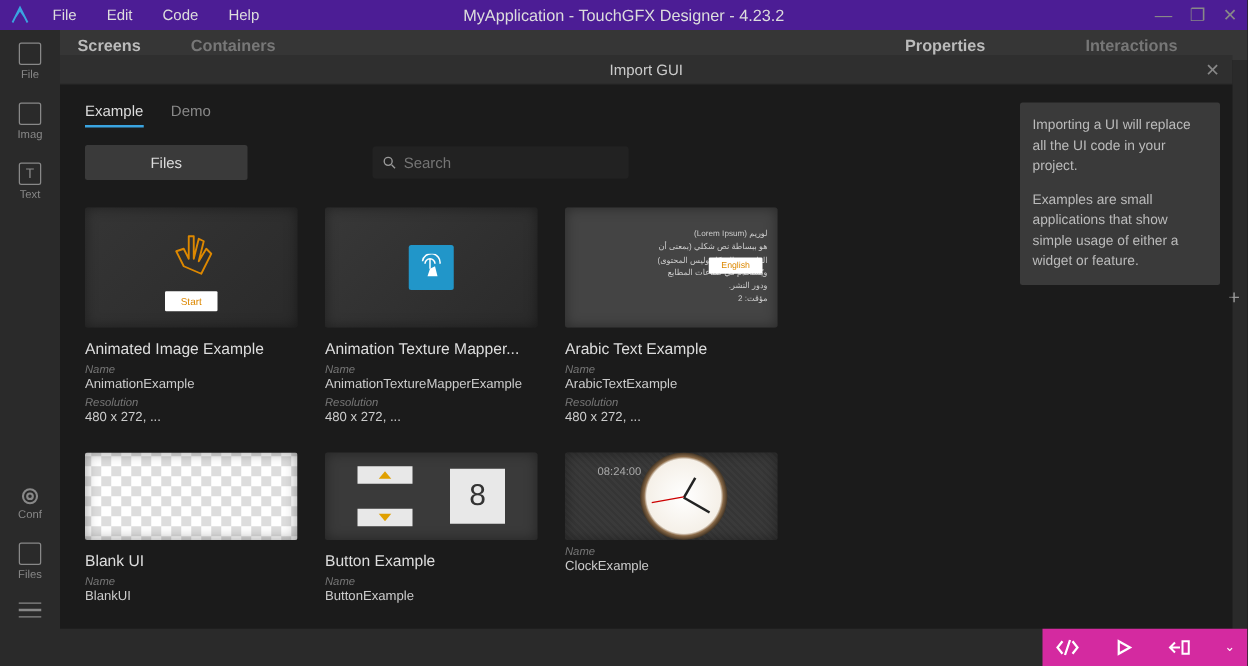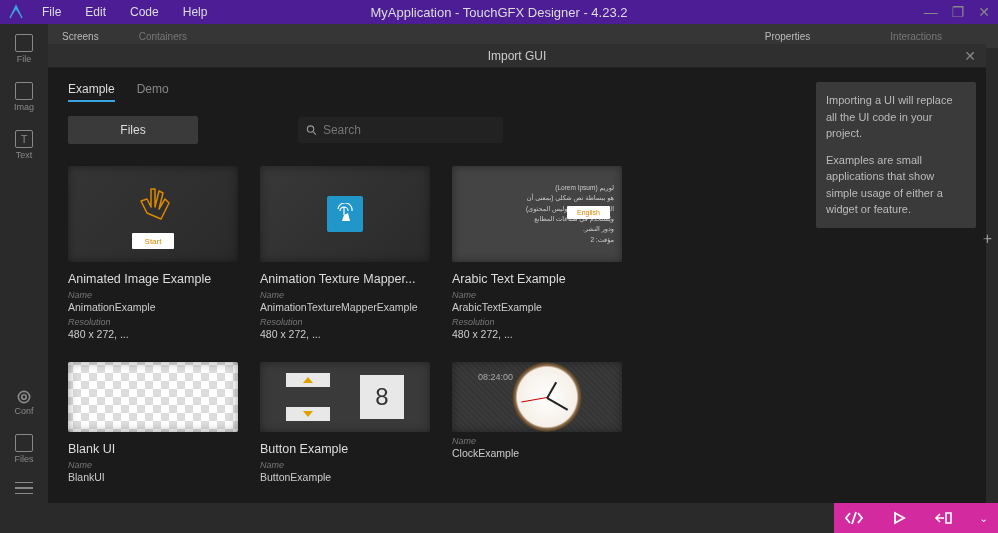--- a/index.html
+++ b/index.html
@@ -9,21 +9,21 @@
 .menubar { height: 24px; background: #4c1d95; display: flex; align-items: center; padding: 0 8px; position: relative; }
 .menubar .logo { width: 16px; height: 16px; margin-right: 18px; }
 .menubar .logo svg { width: 16px; height: 16px; }
 .menubar .menu-item { color: #ddd; font-size: 12px; margin-right: 24px; cursor: pointer; }
 .menubar .title { position: absolute; left: 50%; transform: translateX(-50%); color: #ddd; font-size: 13px; }
 .window-controls { position: absolute; right: 8px; display: flex; gap: 14px; }
 .window-controls span { color: #888; font-size: 14px; cursor: pointer; }
 
 
 .secbar { height: 24px; background: #363636; display: flex; align-items: center; padding-left: 62px; position: relative; }
-.secbar .tab { color: #bbb; font-size: 10px; font-weight: 400; margin-right: 40px; }
+.secbar .tab { color: #bbb; font-size: 13px; font-weight: 700; margin-right: 40px; }
 .secbar .tab.dim { color: #777; text-align: right; }
 .secbar .right { position: absolute; right: 16px; display: flex; gap: 40px; }
 
 
 .leftnav { position: absolute; left: 0; top: 24px; width: 48px; height: 480px; background: #2a2a2a; display: flex; flex-direction: column; align-items: center; padding-top: 10px; gap: 18px; }
 .leftnav .nav-item { width: 36px; display: flex; flex-direction: column; align-items: center; color: #888; font-size: 9px; cursor: pointer; }
 .leftnav .nav-item .ic { width: 18px; height: 18px; border: 1.5px solid #888; border-radius: 2px; margin-bottom: 2px; display: flex; align-items: center; justify-content: center; font-size: 11px; }
 .leftnav .spacer { flex: 1; }
 .leftnav .gear { width: 18px; height: 18px; color: #888; }
 .leftnav .hamburger { width: 18px; height: 12px; border-top: 1.5px solid #888; border-bottom: 1.5px solid #888; position: relative; margin-bottom: 10px; }

